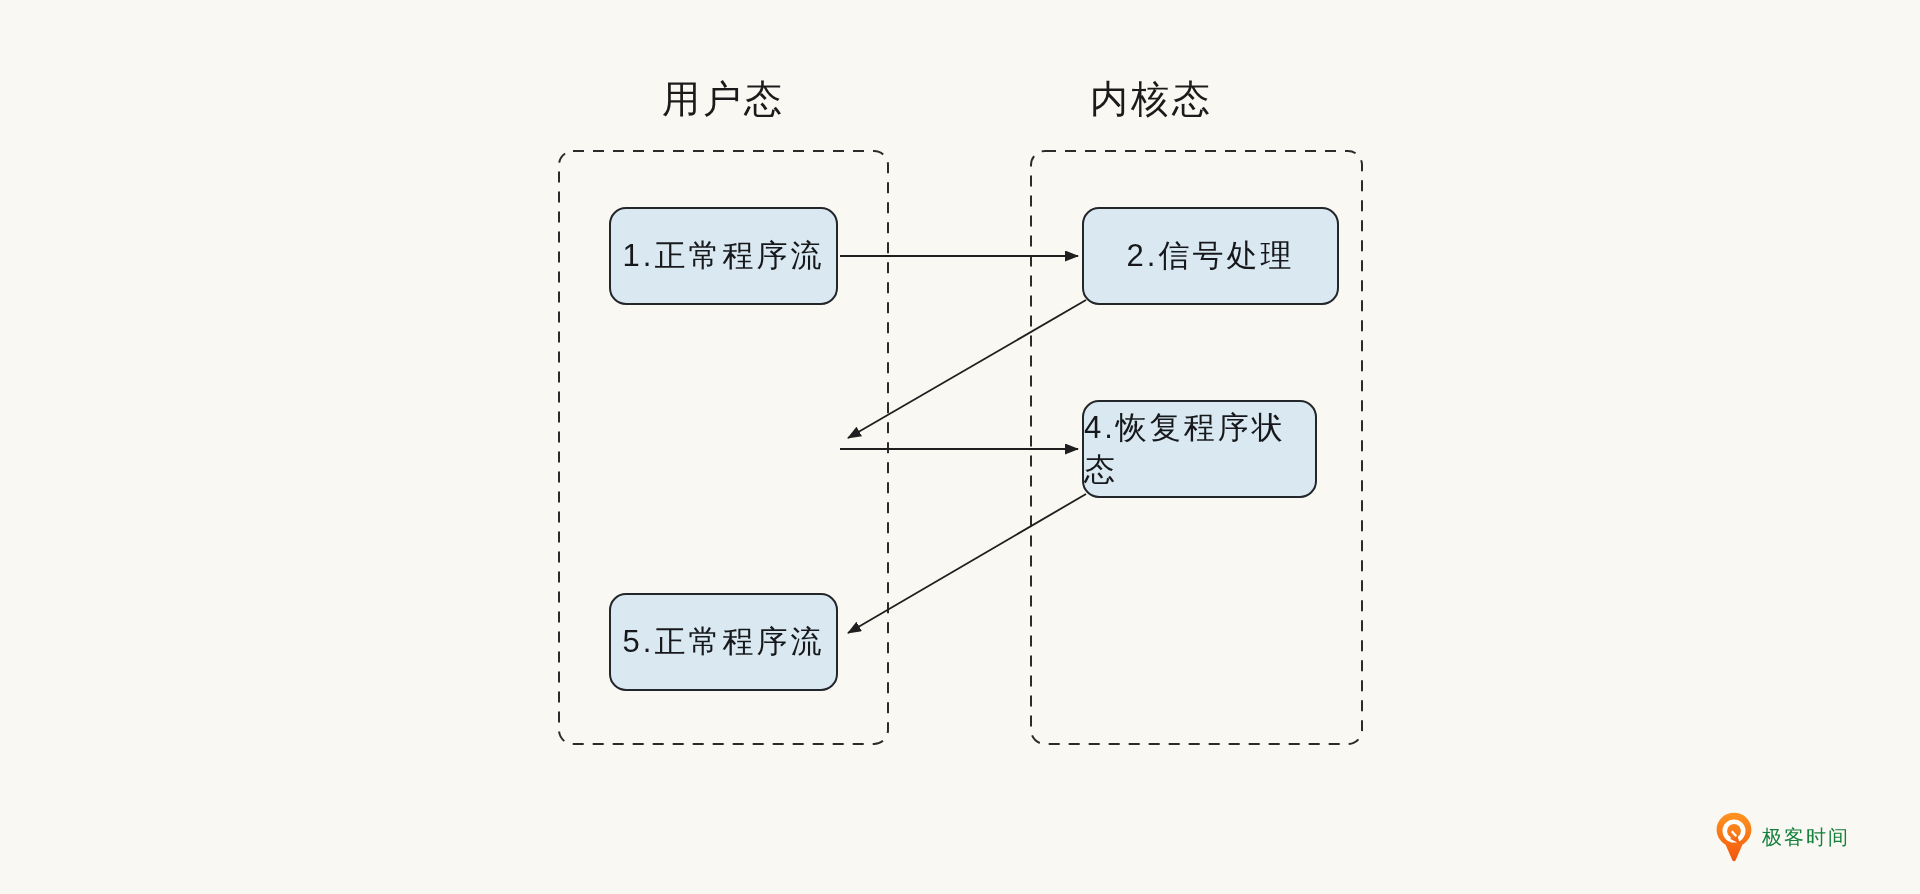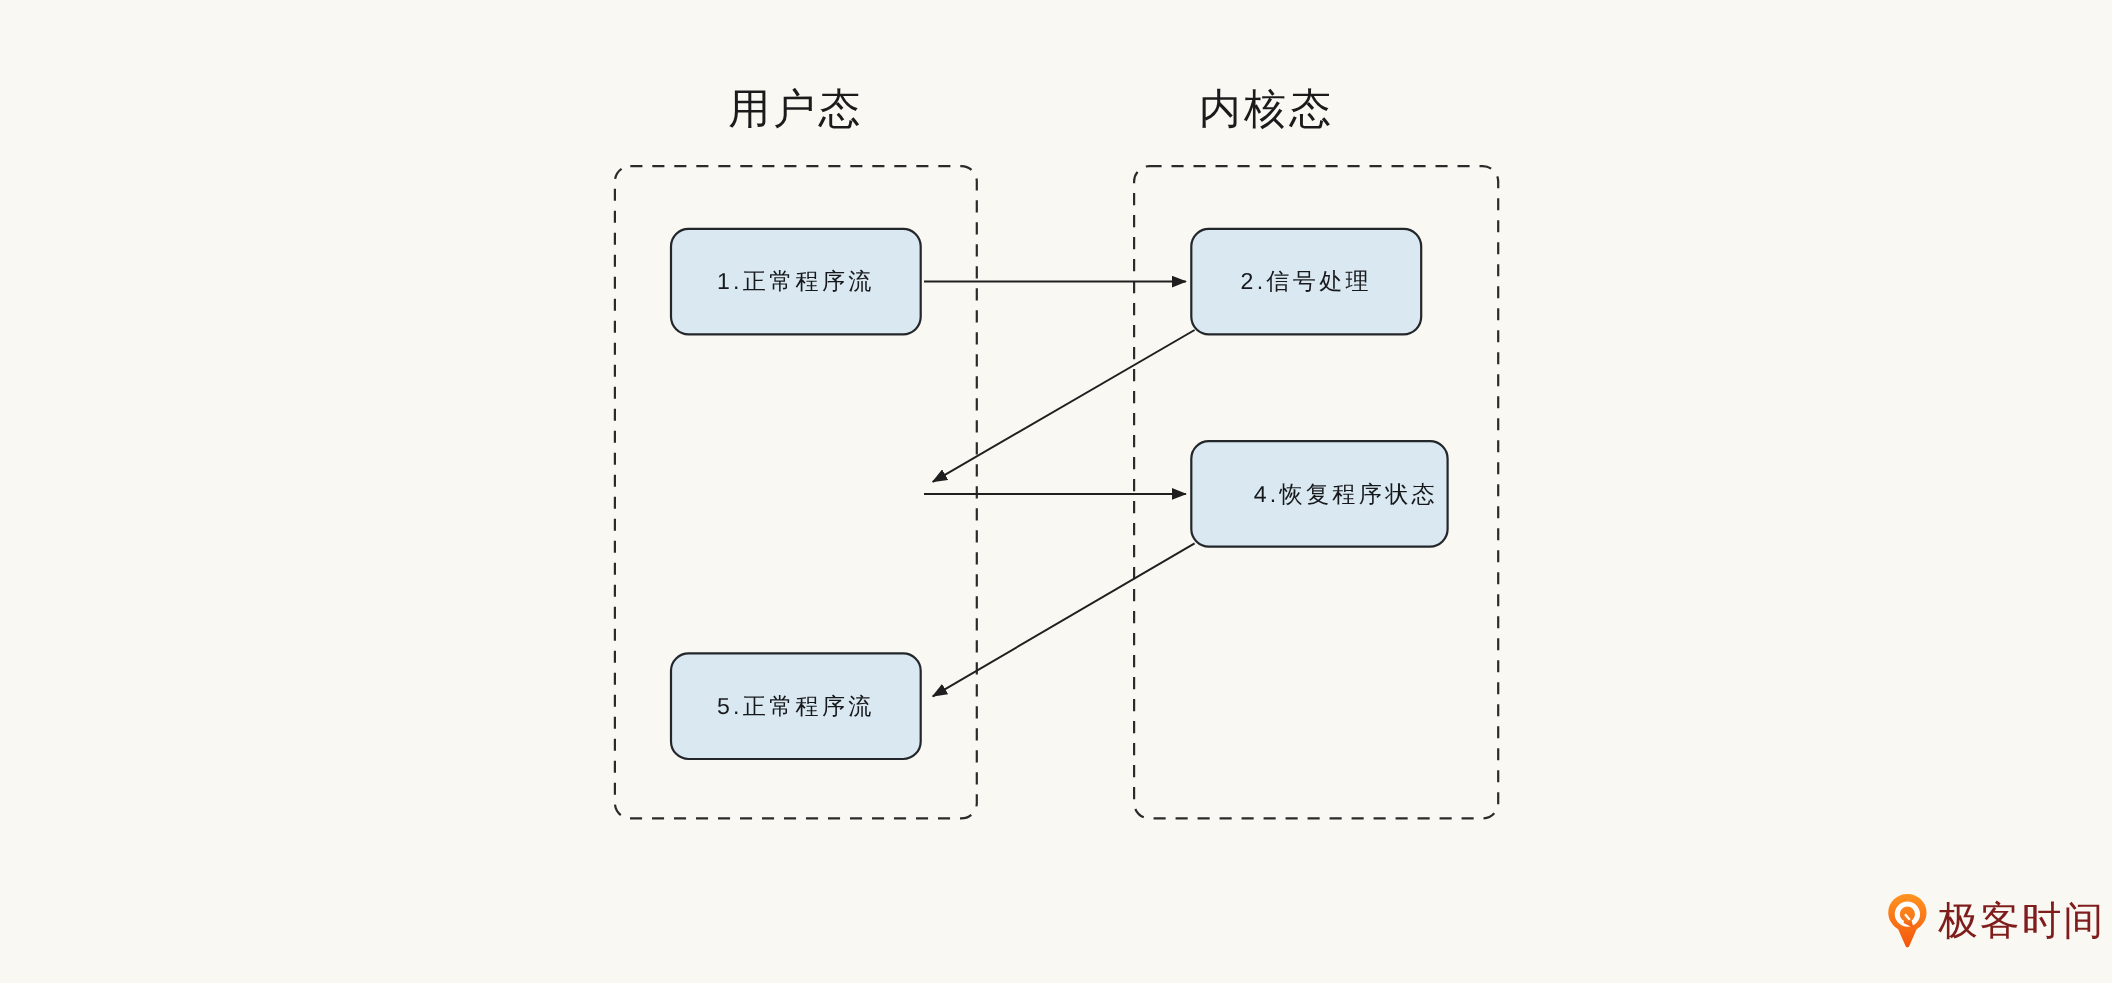--- a/index.html
+++ b/index.html
@@ -40,44 +40,44 @@
   .node {
     position: absolute;
     width: 229px;
     height: 98px;
     background: #D9E8F1;
     border: 2px solid #23262B;
     border-radius: 17px;
     display: flex;
     align-items: center;
     justify-content: center;
-    font-size: 21px;
+    font-size: 31px;
     letter-spacing: 3px;
     color: #16181B;
     box-sizing: border-box;
   }
   .node.n1 { left: 609px;  top: 207px; }
-  .node.n2 { left: 1082px; top: 207px; width: 211px; }
+  .node.n2 { left: 1082px; top: 207px; width: 257px; }
   .node.n3 { left: 609px;  top: 400px; }
-  .node.n4 { left: 1082px; top: 400px; width: 235px; padding-left: 48px; }
+  .node.n4 { left: 1082px; top: 400px; width: 235px; }
   .node.n5 { left: 609px;  top: 593px; }
 
   .logo {
     position: absolute;
     left: 1716px;
     top: 812px;
     display: flex;
     align-items: center;
     gap: 10px;
   }
   .logo .logo-text {
-    font-size: 36px;
+    font-size: 20px;
     font-weight: 500;
     letter-spacing: 2px;
-    color: #7f1d1d;
+    color: #15803d;
     text-align: center;
   }
 </style>
 </head>
 <body>
 
 <div class="canvas">
 
   <svg class="overlay" viewBox="0 0 1920 894">
     <defs>

